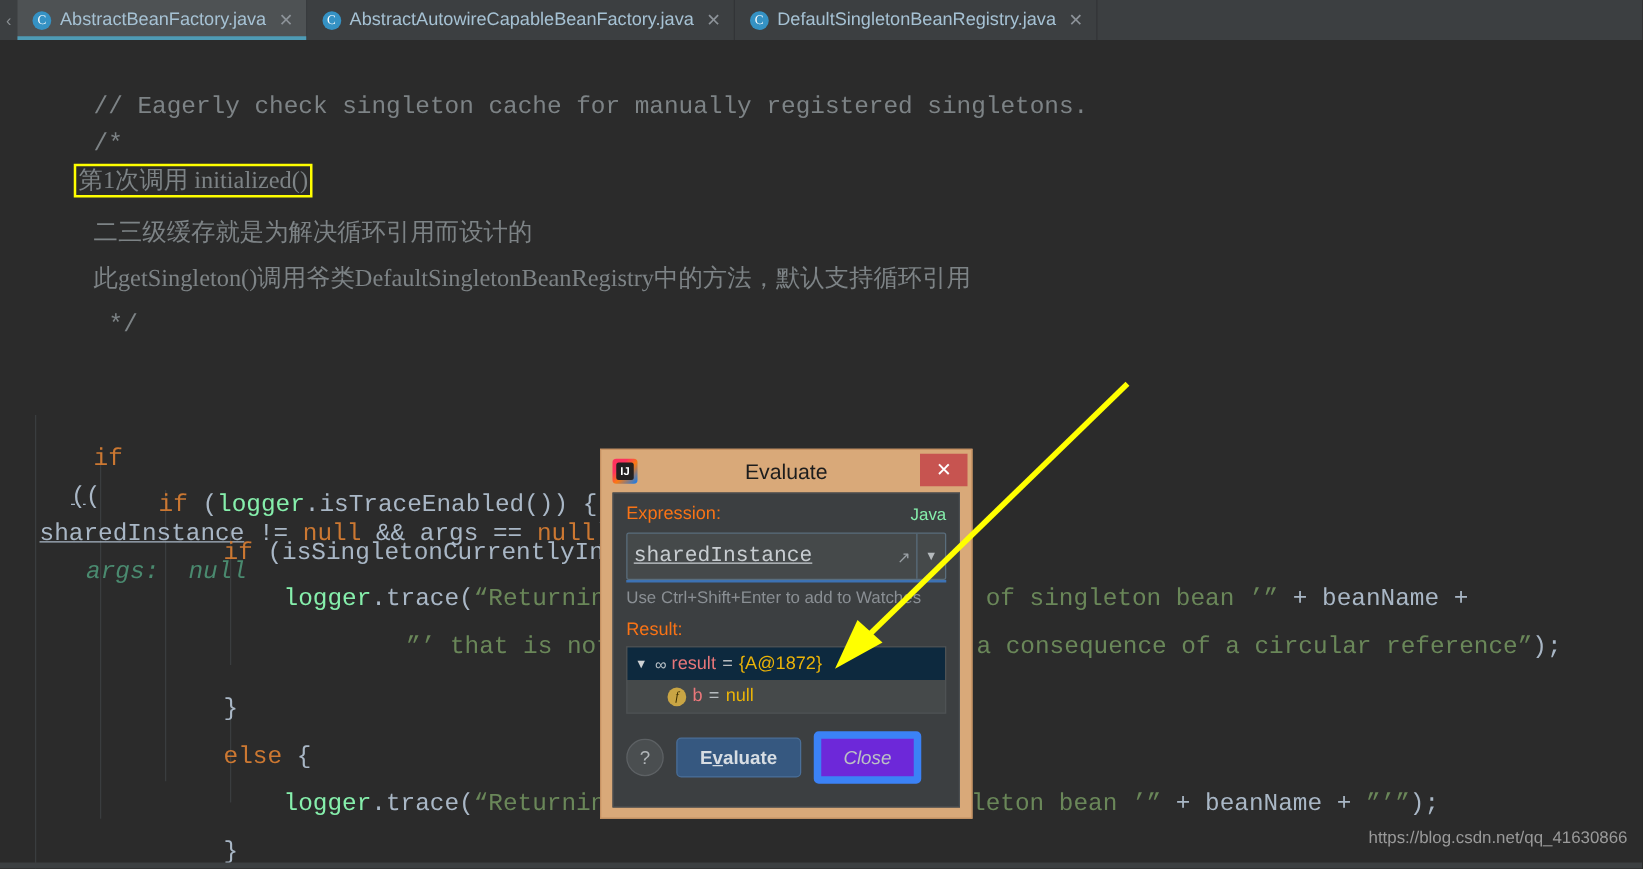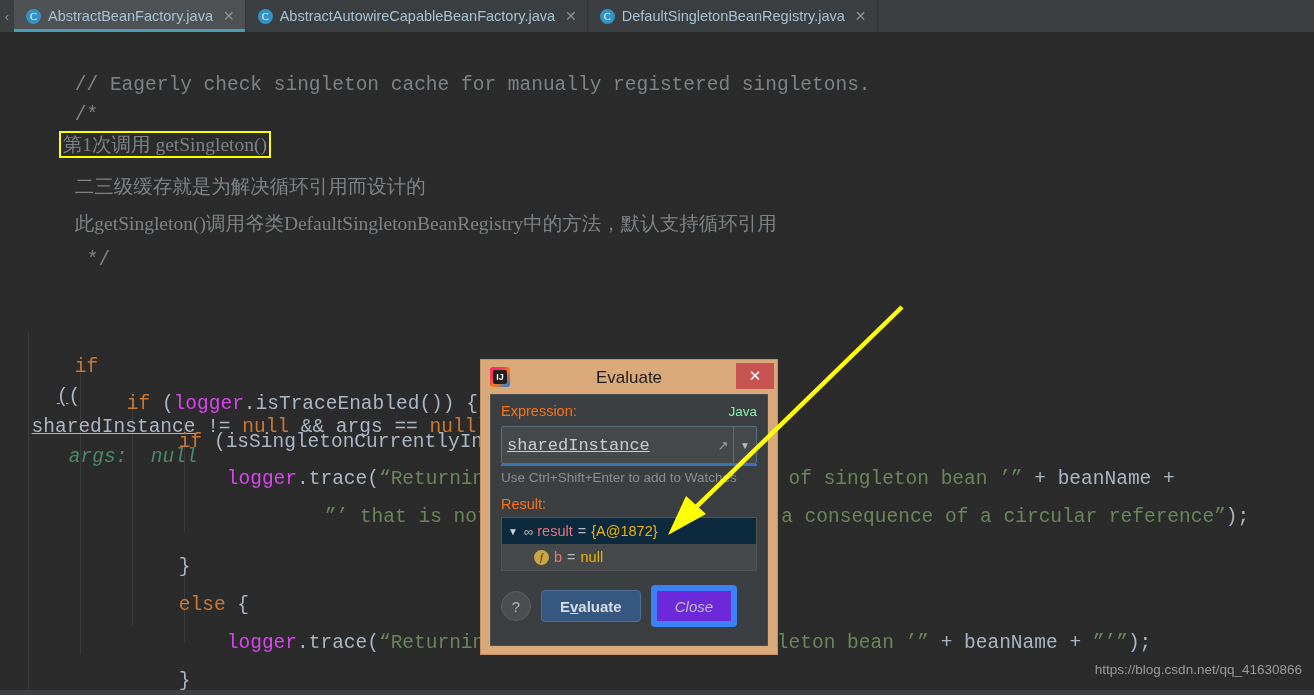--- a/index.html
+++ b/index.html
@@ -44,21 +44,21 @@
   .gut{position:absolute;top:0;bottom:0;width:1px;background:#3a3d3f;}
   .line{
     position:absolute;left:0;right:0;height:30px;line-height:30px;
     white-space:pre;
   }
   .line.exec{background:#3a2727;}
   .cmt{color:#7d8386;}
   .kw{color:#cc7832;}
   .str{color:#6a8759;}
   .idn{color:#a9b7c6;}
-  .fld{color:#d946ef;}
+  .fld{color:#86efac;}
   .mtd{color:#a9b7c6;}
   .ul{text-decoration:underline;}
   .hintval{color:#4a8a6f;font-style:italic;}
   .boxy{outline:2px solid #ffff00;outline-offset:0px;padding:1px 2px;}
 
   
   #dlg{
     position:absolute;left:480px;top:359px;width:298px;height:296px;
     background:#d9a979;border:1px solid #c59162;box-sizing:border-box;
     z-index:20;
@@ -182,21 +182,21 @@
   <div class="gut" style="left:132px;top:360px;bottom:70px;"></div>
   <div class="gut" style="left:184px;top:390px;height:110px;"></div>
   <div class="gut" style="left:184px;top:530px;height:80px;"></div>
 
   <div class="line" style="top:8px;">
     <span class="cmt" style="margin-left:28px;">// Eagerly check singleton cache for manually registered singletons.</span>
   </div>
 
   <div class="line" style="top:38px;">
     <span class="cmt" style="margin-left:28px;">/*</span>
-    <span class="cmt boxy" style="margin-left:14px;font-family:'Liberation Serif',serif;">第1次调用 getSingleton()</span>
+    <span class="cmt boxy" style="margin-left:14px;font-family:'Liberation Serif',serif;">第1次调用 initialized()</span>
   </div>
 
 
   <div class="line" style="top:110px;">
     <span class="cmt" style="margin-left:28px;font-family:'Liberation Serif',serif;">二三级缓存就是为解决循环引用而设计的</span>
   </div>
 
   <div class="line" style="top:147px;">
     <span class="cmt" style="margin-left:28px;font-family:'Liberation Serif',serif;">此getSingleton()调用爷类DefaultSingletonBeanRegistry中的方法，默认支持循环引用</span>
   </div>

